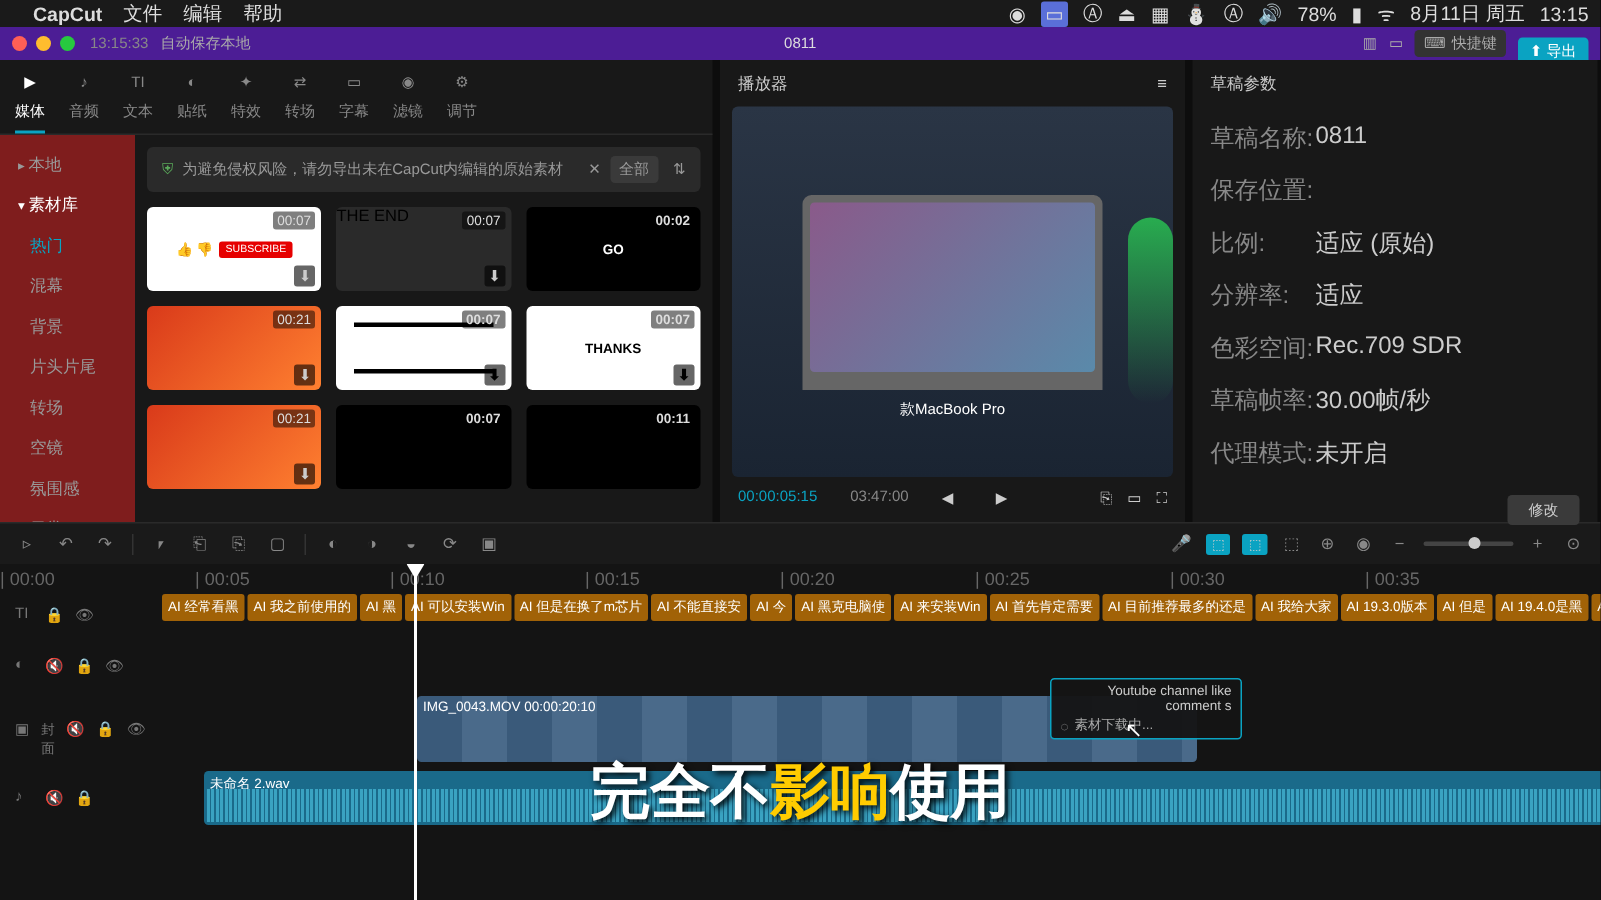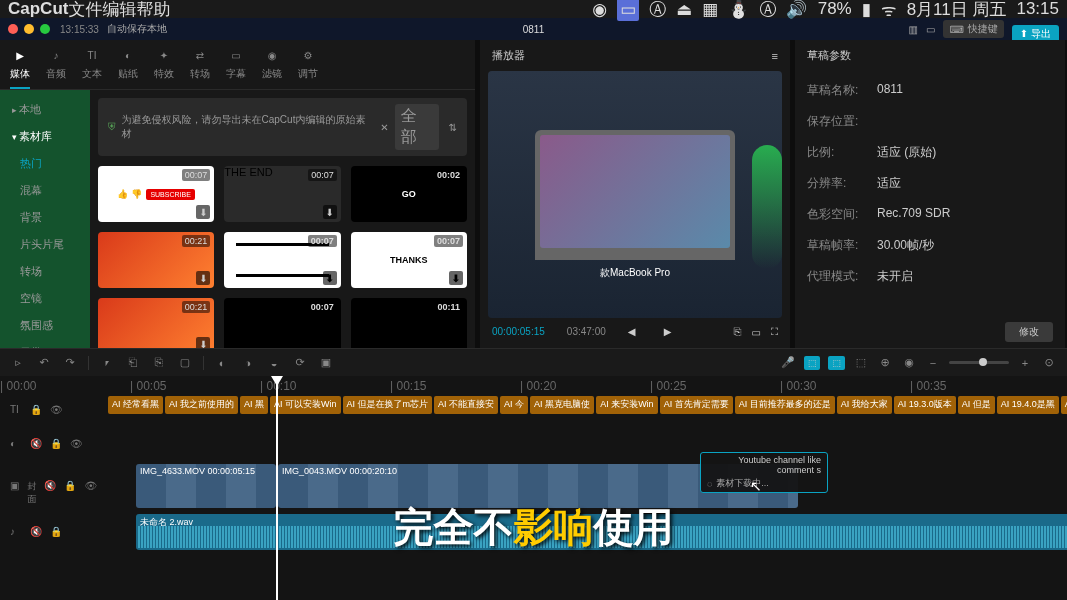--- a/index.html
+++ b/index.html
@@ -1,42 +1,42 @@
 <!DOCTYPE html>
 <html><head>
 <meta charset="utf-8">
 <style>
 * { margin: 0; padding: 0; box-sizing: border-box; font-family: -apple-system, "PingFang SC", sans-serif; }
 body { width: 1067px; height: 600px; background: #0d0d0d; color: #ccc; overflow: hidden; font-size: 11px; position: relative; }
-.menubar { height: 18px; background: #1a1a1a; display: flex; align-items: center; padding: 0 8px; color: #ddd; font-size: 17px; }
+.menubar { height: 18px; background: #1a1a1a; display: flex; align-items: center; padding: 0 8px; gap: 14px; color: #ddd; font-size: 13px; }
 .menubar .right { margin-left: auto; display: flex; gap: 10px; align-items: center; }
-.titlebar { height: 22px; background: #0f172a; display: flex; align-items: center; padding: 0 8px; font-size: 10px; color: #aaa; }
+.titlebar { height: 22px; background: #4c1d95; display: flex; align-items: center; padding: 0 8px; font-size: 10px; color: #aaa; }
 .traffic { display: flex; gap: 6px; }
 .traffic span { width: 10px; height: 10px; border-radius: 50%; }
 .titlebar .center { position: absolute; left: 50%; transform: translateX(-50%); color: #ddd; font-weight: 500; }
 .titlebar .tr-right { margin-left: auto; display: flex; gap: 8px; align-items: center; }
 .export-btn { background: #0aa3c2; color: #fff; padding: 2px 8px; border-radius: 3px; font-size: 10px; margin-top: 10px; }
 .shortcut-btn { background: #333; padding: 2px 6px; border-radius: 3px; font-size: 10px; display: flex; gap: 4px; align-items: center; }
 .main { display: flex; height: 308px; }
 .left-panel { width: 475px; display: flex; flex-direction: column; background: #181818; }
 .tabs { display: flex; padding: 6px 10px 0; gap: 16px; border-bottom: 1px solid #2a2a2a; }
 .tab { display: flex; flex-direction: column; align-items: center; gap: 3px; padding-bottom: 6px; font-size: 10px; color: #888; cursor: pointer; }
 .tab.active { color: #fff; border-bottom: 2px solid #0aa3c2; }
 .tab-icon { width: 18px; height: 18px; display: flex; align-items: center; justify-content: center; }
 .left-body { display: flex; flex: 1; overflow: hidden; }
-.sidebar { width: 90px; background: #14532d; padding: 6px 0; overflow-y: auto; }
+.sidebar { width: 90px; background: #7f1d1d; padding: 6px 0; overflow-y: auto; }
 .side-item { padding: 6px 12px; font-size: 11px; color: #999; cursor: pointer; }
 .side-item.expand::before { content: "▸ "; font-size: 9px; }
 .side-item.expand.open::before { content: "▾ "; }
 .side-item.active { color: #0aa3c2; }
 .side-sub { padding-left: 20px; }
 .content { flex: 1; padding: 8px; overflow-y: auto; }
 .warning { background: #2a2a2a; border-radius: 4px; padding: 6px 10px; display: flex; align-items: center; font-size: 10px; color: #999; gap: 6px; margin-bottom: 10px; }
 .warning .close { margin-left: auto; cursor: pointer; }
-.warning .all-btn { background: #3a3a3a; padding: 2px 6px; border-radius: 3px; font-size: 16px; }
+.warning .all-btn { background: #3a3a3a; padding: 2px 6px; border-radius: 3px; font-size: 10px; }
 .grid { display: grid; grid-template-columns: repeat(3, 1fr); gap: 10px; }
 .thumb { position: relative; height: 56px; background: #2a2a2a; border-radius: 4px; overflow: hidden; }
 .thumb .dur { position: absolute; top: 3px; right: 4px; font-size: 9px; color: #ddd; background: rgba(0,0,0,.5); padding: 1px 3px; border-radius: 2px; }
 .thumb .dl { position: absolute; bottom: 3px; right: 4px; width: 14px; height: 14px; background: rgba(0,0,0,.6); border-radius: 2px; display: flex; align-items: center; justify-content: center; cursor: pointer; font-size: 10px; }
 .thumb-white { background: #fff; color: #000; display: flex; align-items: center; justify-content: center; font-size: 9px; font-weight: bold; }
 .thumb-black { background: #000; }
 .thumb-red { background: linear-gradient(135deg,#d93a1a,#ff8030); }
 .thumb-yt { background: #fff; display: flex; align-items: center; justify-content: center; gap: 4px; }
 .thumb-yt .ytr { background: #e60000; color: #fff; font-size: 7px; padding: 2px 4px; border-radius: 2px; }
 .center-panel { width: 310px; margin: 0 5px; background: #181818; display: flex; flex-direction: column; }
@@ -46,21 +46,21 @@
 .laptop { width: 200px; height: 130px; background: #666; border-radius: 6px 6px 0 0; position: relative; }
 .laptop::after { content: "款MacBook Pro"; position: absolute; bottom: -20px; left: 50%; transform: translateX(-50%); color: #fff; font-size: 10px; }
 .laptop .screen { position: absolute; inset: 5px 5px 12px 5px; background: linear-gradient(135deg,#8a5a8a,#5a8aaa); border-radius: 3px; }
 .play-ctrl { display: flex; align-items: flex-start; padding: 8px 12px; gap: 22px; font-size: 10px; }
 .play-ctrl .time1 { color: #0aa3c2; }
 .play-ctrl .time2 { color: #888; }
 .play-ctrl .ctrls { margin-left: auto; display: flex; gap: 10px; align-items: center; }
 .play-btn { width: 14px; height: 14px; cursor: pointer; }
 .right-panel { width: 270px; background: #181818; display: flex; flex-direction: column; }
 .props { padding: 4px 12px; flex: 1; }
-.prop-row { display: flex; padding: 7px 0; font-size: 12px; }
+.prop-row { display: flex; padding: 7px 0; font-size: 16px; }
 .prop-row .label { width: 70px; color: #888; }
 .prop-row .val { flex: 1; color: #ccc; word-break: break-all; }
 .modify-btn { align-self: flex-end; margin: 6px 12px; background: #3a3a3a; padding: 3px 14px; border-radius: 3px; font-size: 10px; cursor: pointer; text-align: right; }
 .toolbar { height: 28px; background: #1a1a1a; display: flex; align-items: center; padding: 0 10px; gap: 10px; border-top: 1px solid #2a2a2a; }
 .tool-ic { width: 16px; height: 16px; display: flex; align-items: center; justify-content: center; color: #888; cursor: pointer; font-size: 11px; }
 .tool-sep { width: 1px; height: 14px; background: #333; }
 .toolbar .right { margin-left: auto; display: flex; gap: 8px; align-items: center; }
 .magnet { background: #0aa3c2; padding: 2px 4px; border-radius: 2px; font-size: 9px; }
 .zoom-slider { width: 60px; height: 3px; background: #444; border-radius: 2px; position: relative; }
 .zoom-slider .knob { position: absolute; width: 8px; height: 8px; background: #ccc; border-radius: 50%; top: -3px; left: 30px; }
@@ -383,21 +383,20 @@
     </div>
     <div class="track tall">
       <div class="track-head">
           <span>▣</span>
           <span style="font-size:9px;color:#777">封面</span>
           <span>🔇</span>
           <span>🔒</span>
           <span>👁</span>
         </div>
       <div class="track-body" id="video-clips">
-          <div class="video-clip" style="left: 0px; width: 140px;">IMG_4633.MOV  00:00:05:15</div>
           <div class="video-clip" style="left: 142px; width: 520px;">IMG_0043.MOV  00:00:20:10</div>
         </div>
     </div>
     <div class="track" style="height:36px">
       <div class="track-head">
           <span>♪</span>
           <span>🔇</span>
           <span>🔒</span>
         </div>
       <div class="track-body">

